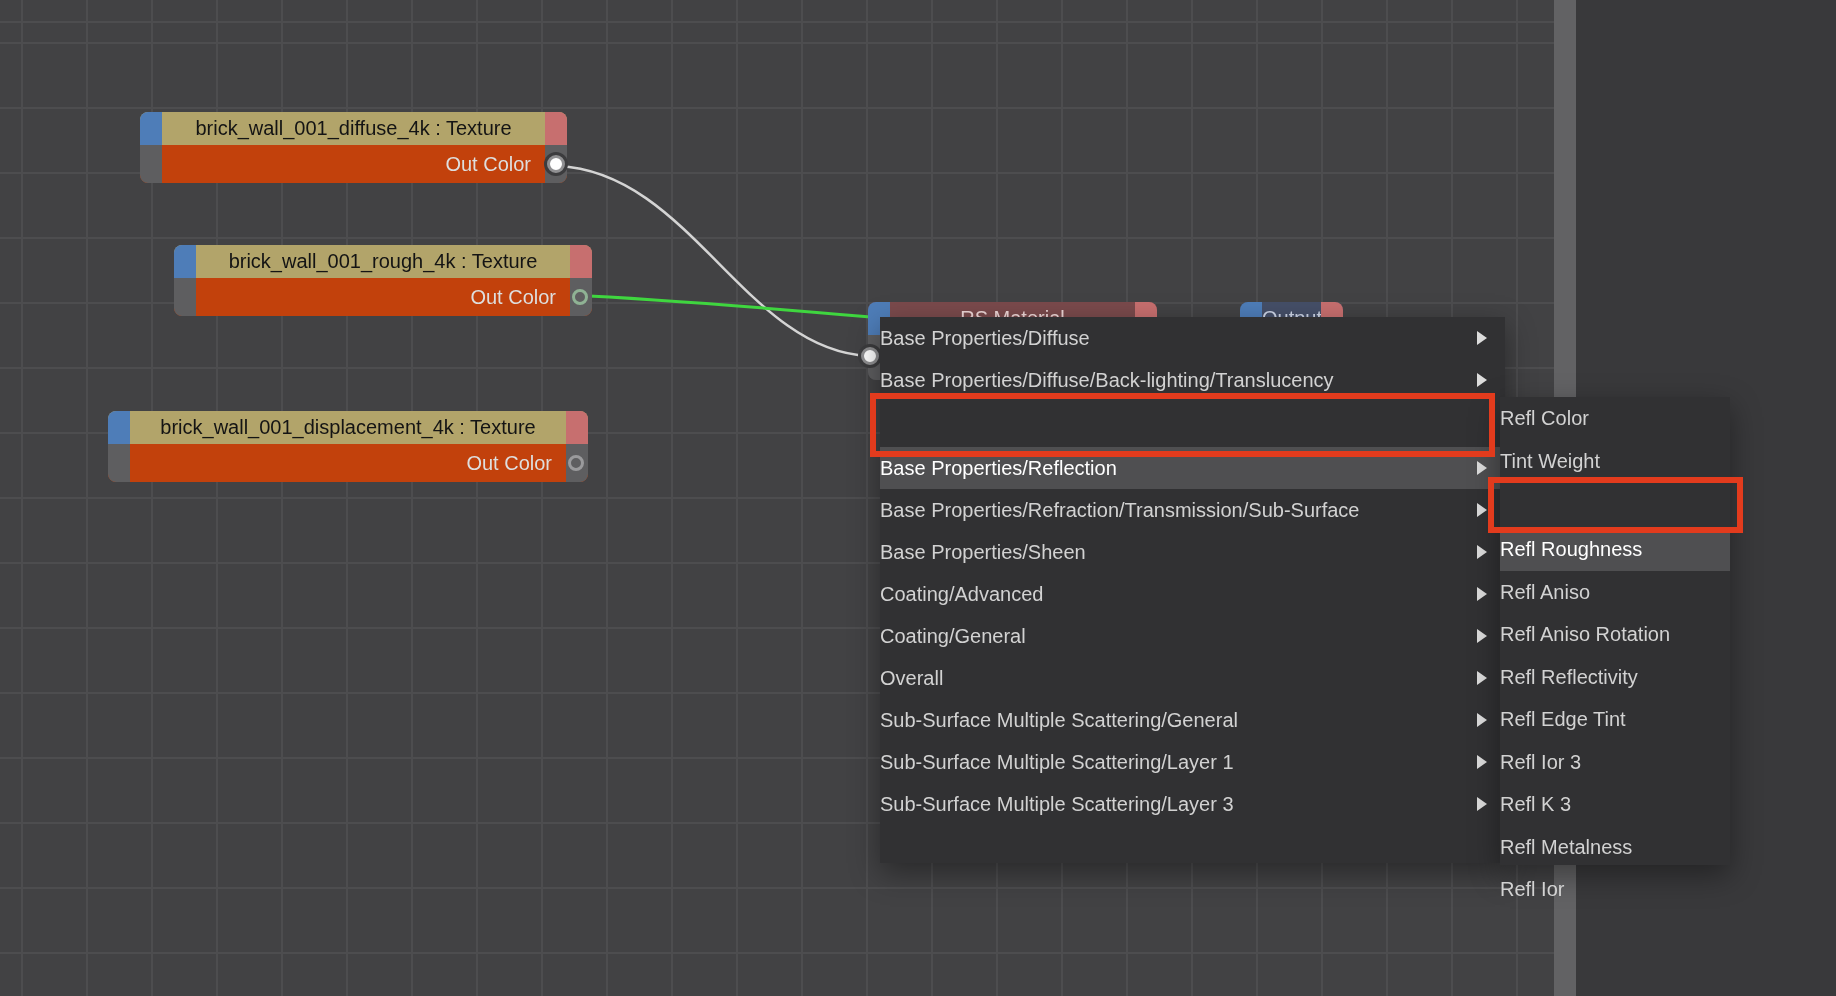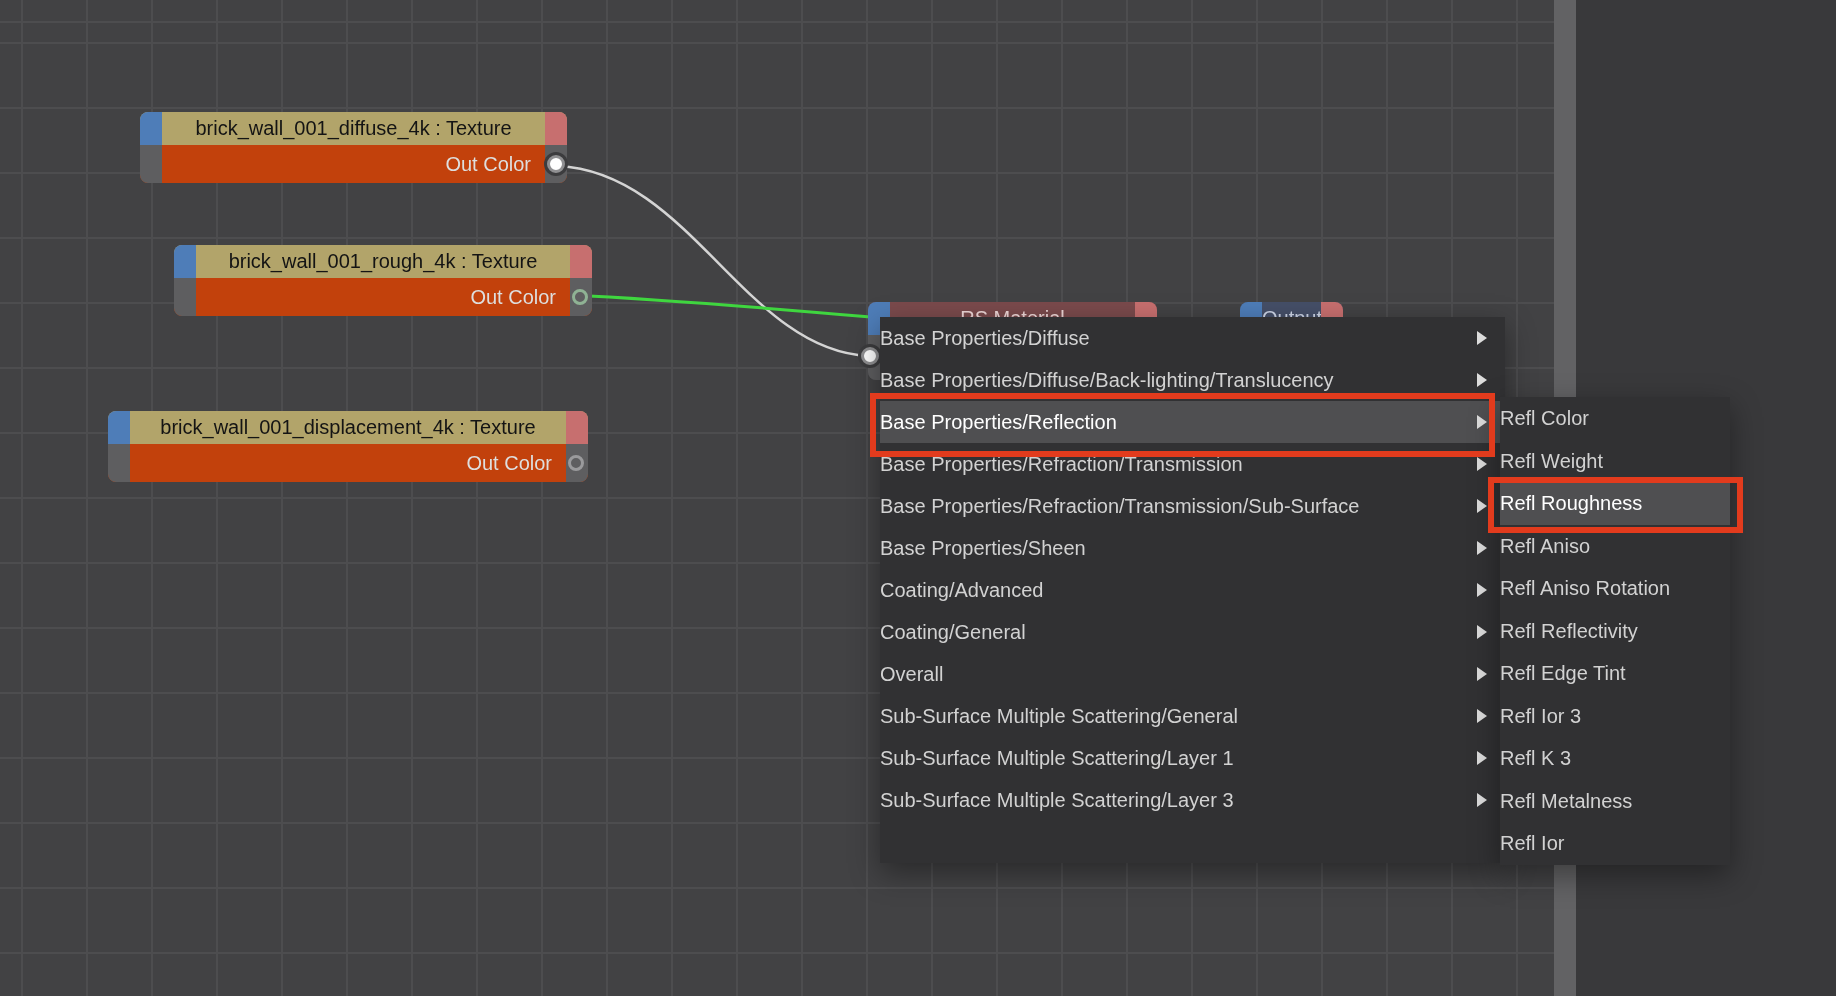--- a/index.html
+++ b/index.html
@@ -64,21 +64,21 @@
     position:absolute;background:#313133;z-index:5;
     box-shadow:0 10px 28px rgba(0,0,0,0.38);
   }
   #context-menu{left:880px;top:317px;width:625px;height:546px;}
   #sub-menu{left:1500px;top:397px;width:230px;height:468px;}
   .menu-row{position:relative;height:42px;line-height:42px;}
   #sub-menu .menu-row{height:42.5px;line-height:42.5px;}
   .menu-row .menu-label{
     display:block;font-size:20px;color:#d2d2d2;white-space:nowrap;
   }
-  .menu-row.hl{background:#4f4f51;}
+  .menu-row.hl{background:#4f4f51;margin-top:46px;}
   .menu-row.hl .menu-label{color:#ffffff;}
   .arrow-icon{
     position:absolute;right:18px;top:50%;margin-top:-7px;width:0;height:0;
     border-left:10px solid #dcdcdc;border-top:7px solid transparent;border-bottom:7px solid transparent;
   }
 
   
   .annotation-box{
     position:absolute;border:6px solid #e23b1d;box-sizing:border-box;
     background:transparent;z-index:8;
@@ -170,24 +170,20 @@
     </div>
     <div class="menu-row">
       <span class="menu-label">Base Properties/Diffuse/Back-lighting/Translucency</span>
       <span class="arrow-icon"></span>
     </div>
     <div class="menu-row hl">
       <span class="menu-label">Base Properties/Reflection</span>
       <span class="arrow-icon"></span>
     </div>
     <div class="menu-row">
-      <span class="menu-label">Base Properties/Refraction/Transmission</span>
-      <span class="arrow-icon"></span>
-    </div>
-    <div class="menu-row">
       <span class="menu-label">Base Properties/Refraction/Transmission/Sub-Surface</span>
       <span class="arrow-icon"></span>
     </div>
     <div class="menu-row">
       <span class="menu-label">Base Properties/Sheen</span>
       <span class="arrow-icon"></span>
     </div>
     <div class="menu-row">
       <span class="menu-label">Coating/Advanced</span>
       <span class="arrow-icon"></span>
@@ -212,21 +208,21 @@
       <span class="menu-label">Sub-Surface Multiple Scattering/Layer 3</span>
       <span class="arrow-icon"></span>
     </div>
   </div>
 
   <div class="menu" id="sub-menu">
     <div class="menu-row">
       <span class="menu-label">Refl Color</span>
     </div>
     <div class="menu-row">
-      <span class="menu-label">Refl Weight</span>
+      <span class="menu-label">Tint Weight</span>
     </div>
     <div class="menu-row hl">
       <span class="menu-label">Refl Roughness</span>
     </div>
     <div class="menu-row">
       <span class="menu-label">Refl Aniso</span>
     </div>
     <div class="menu-row">
       <span class="menu-label">Refl Aniso Rotation</span>
     </div>

